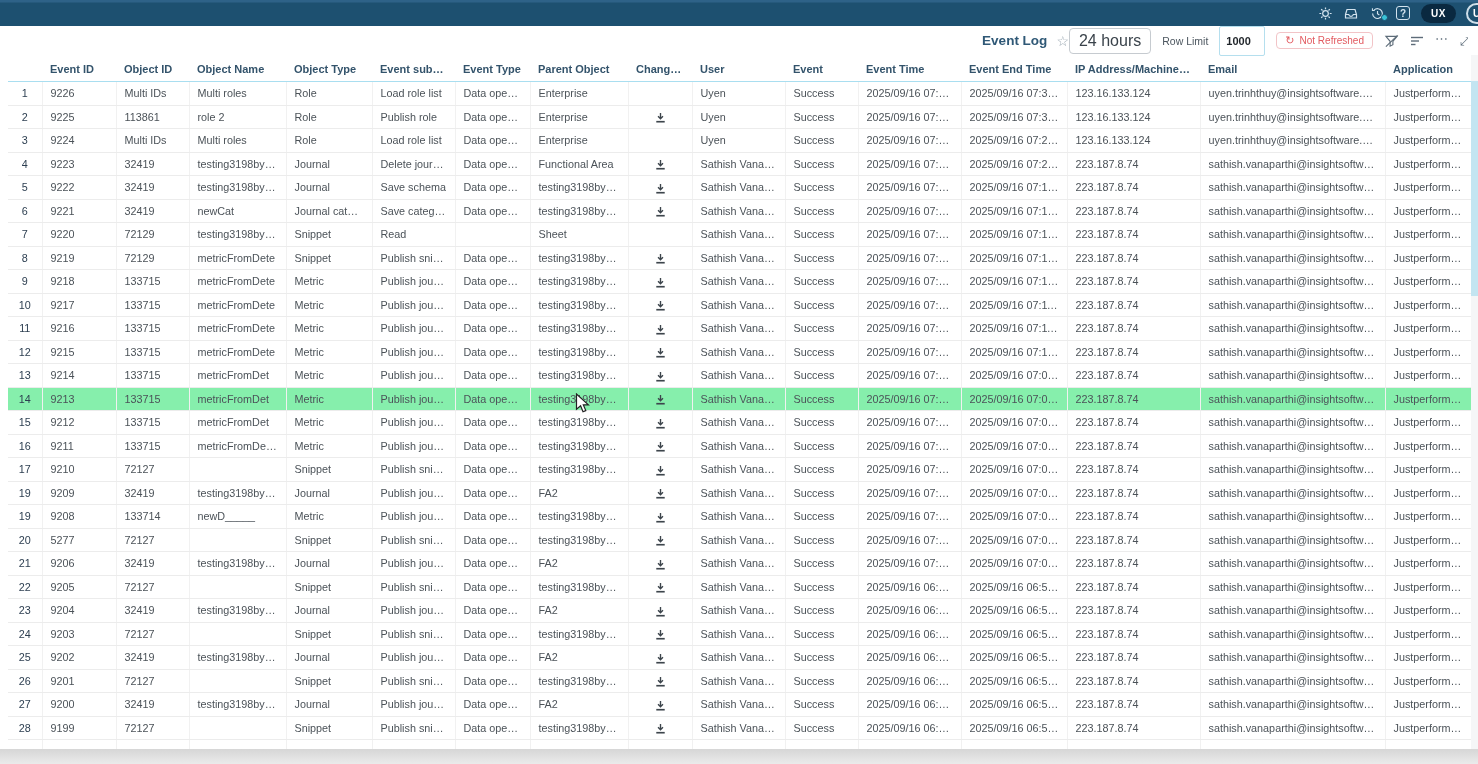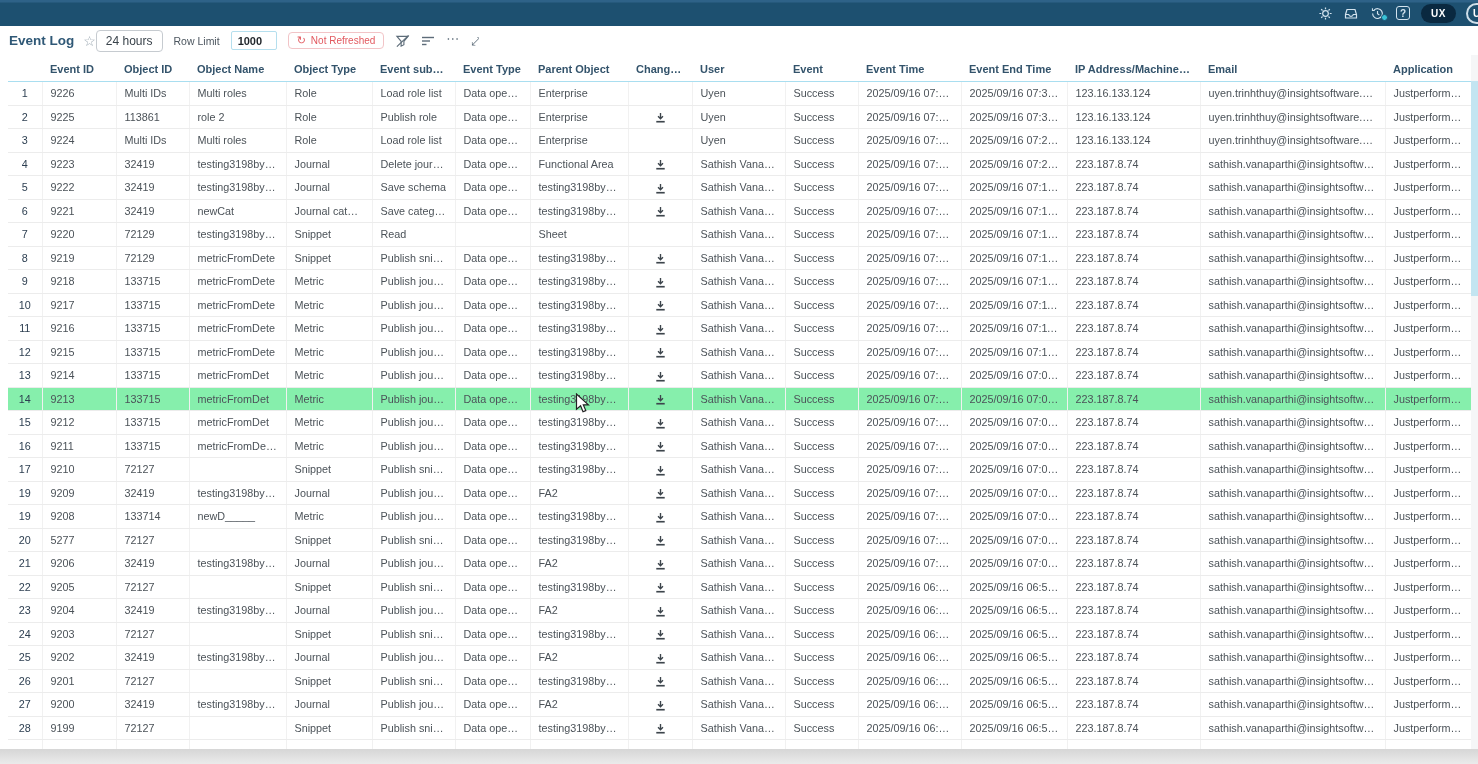--- a/index.html
+++ b/index.html
@@ -15,28 +15,28 @@
   }
   .topbar-icons { display:flex; align-items:center; gap:10px; padding-right:0; }
   .tb-ic { width:16px; height:16px; display:inline-flex; align-items:center; justify-content:center; color:#d3e3ee; cursor:pointer; }
   .tb-ic svg { display:block; }
   .hist-wrap { position:relative; }
   .dot-badge { position:absolute; right:-3px; bottom:0; width:7px; height:7px; border-radius:50%; background:#39c2d7; border:1.5px solid #1d5070; }
   .help-box { width:14px; height:14px; border:1.3px solid #d3e3ee; border-radius:3px; color:#d3e3ee; font-size:10px; font-weight:bold; display:flex; align-items:center; justify-content:center; }
   .ux-pill { background:#0a2940; color:#fff; font-size:10px; font-weight:bold; letter-spacing:.5px; padding:4px 10px; border-radius:12px; cursor:pointer; }
   .avatar { width:21px; height:21px; border-radius:50%; border:2px solid #cfdfe9; color:#fff; font-size:10px; font-weight:bold; display:flex; align-items:center; justify-content:center; margin-right:-9px; cursor:pointer; }
   
-  .page-header { height:29px; display:flex; align-items:center; justify-content:flex-start; padding:0 10px 0 9px; }
+  .page-header { height:29px; display:flex; align-items:center; justify-content:flex-end; padding:0 10px 0 9px; }
   .title-wrap { display:flex; align-items:center; gap:9px; }
   .page-title { font-size:13.5px; font-weight:600; color:#2f5876; }
   .star { color:#9aa7b1; font-size:14px; line-height:1; cursor:pointer; }
   .controls { display:flex; align-items:center; gap:11px; }
-  .chip-24 { border:1px solid #c6cbd0; border-radius:4px; padding:3px 9px; font-size:12px; color:#3a434b; background:#fff; cursor:pointer; white-space:nowrap; }
+  .chip-24 { border:1px solid #c6cbd0; border-radius:4px; padding:3px 9px; font-size:16px; color:#3a434b; background:#fff; cursor:pointer; white-space:nowrap; }
   .rl-label { font-size:10.5px; color:#4c565f; }
-  .rl-input { width:46px; height:19px; border:1px solid #b5dfee; border-radius:2px; font-family:inherit; font-size:11px; font-weight:bold; color:#1f2429; padding:0 6px; outline:none; }
+  .rl-input { width:46px; height:30px; border:1px solid #b5dfee; border-radius:2px; font-family:inherit; font-size:11px; font-weight:bold; color:#1f2429; padding:0 6px; outline:none; }
   .refresh-chip { border:1px solid #f2c4c7; border-radius:4px; padding:2px 8px; font-size:10px; color:#e2595f; background:#fff; display:flex; align-items:center; gap:5px; cursor:pointer; white-space:nowrap; }
   .refresh-glyph { font-size:11px; line-height:1; }
   .ctl-ic { color:#5d6c79; cursor:pointer; display:inline-flex; align-items:center; }
   .more-dots { font-size:13px; color:#5d6c79; letter-spacing:1px; cursor:pointer; line-height:1; padding-bottom:4px; }
   .edge-ic { width:8px; overflow:hidden; color:#5d6c79; font-size:12px; cursor:pointer; }
   
   .table-area { position:relative; margin-top:3px; }
   table { border-collapse:collapse; table-layout:fixed; width:1464px; margin-left:8px; }
   thead th {
     font-size:11px; color:#33536b; font-weight:bold; text-align:left;

